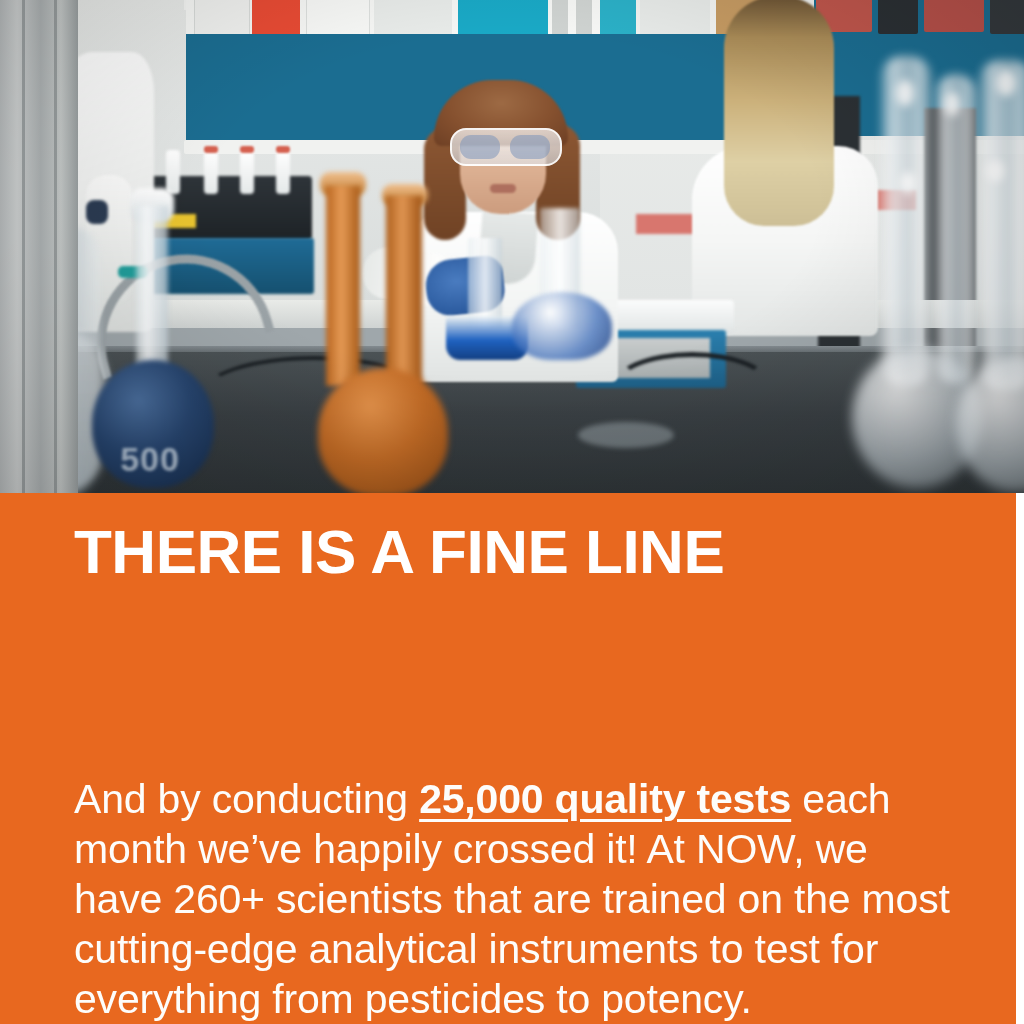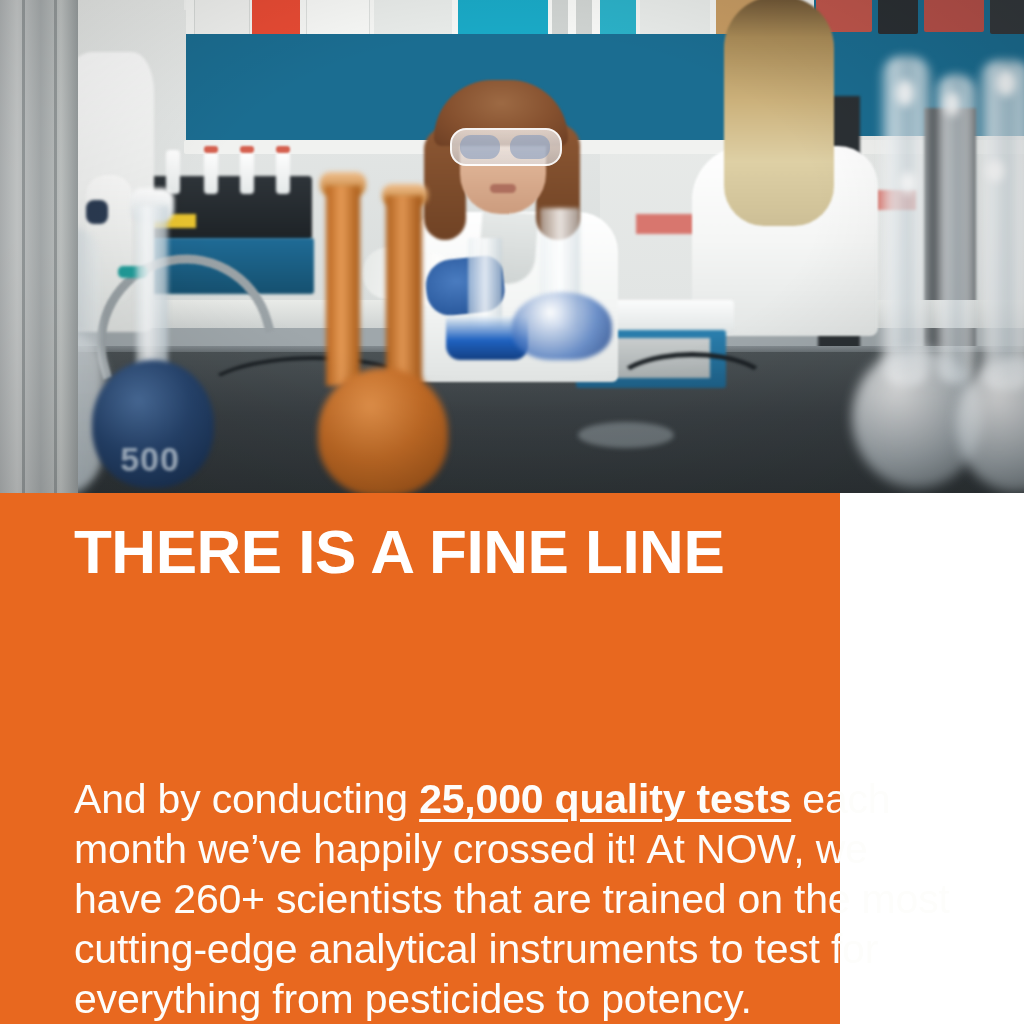--- a/index.html
+++ b/index.html
@@ -416,21 +416,21 @@
     inset: 0;
     background: radial-gradient(ellipse at 50% 42%, rgba(0,0,0,0) 42%, rgba(0,0,0,.18) 100%);
     pointer-events: none;
   }
 
   
   .panel {
     position: absolute;
     left: 0;
     top: 493px;
-    width: 840px;
+    width: 1016px;
     height: 531px;
     background: #e8681f;
   }
 
   .headline {
     position: absolute;
     left: 74px;
     top: 26px;
     width: 900px;
     color: #ffffff;

